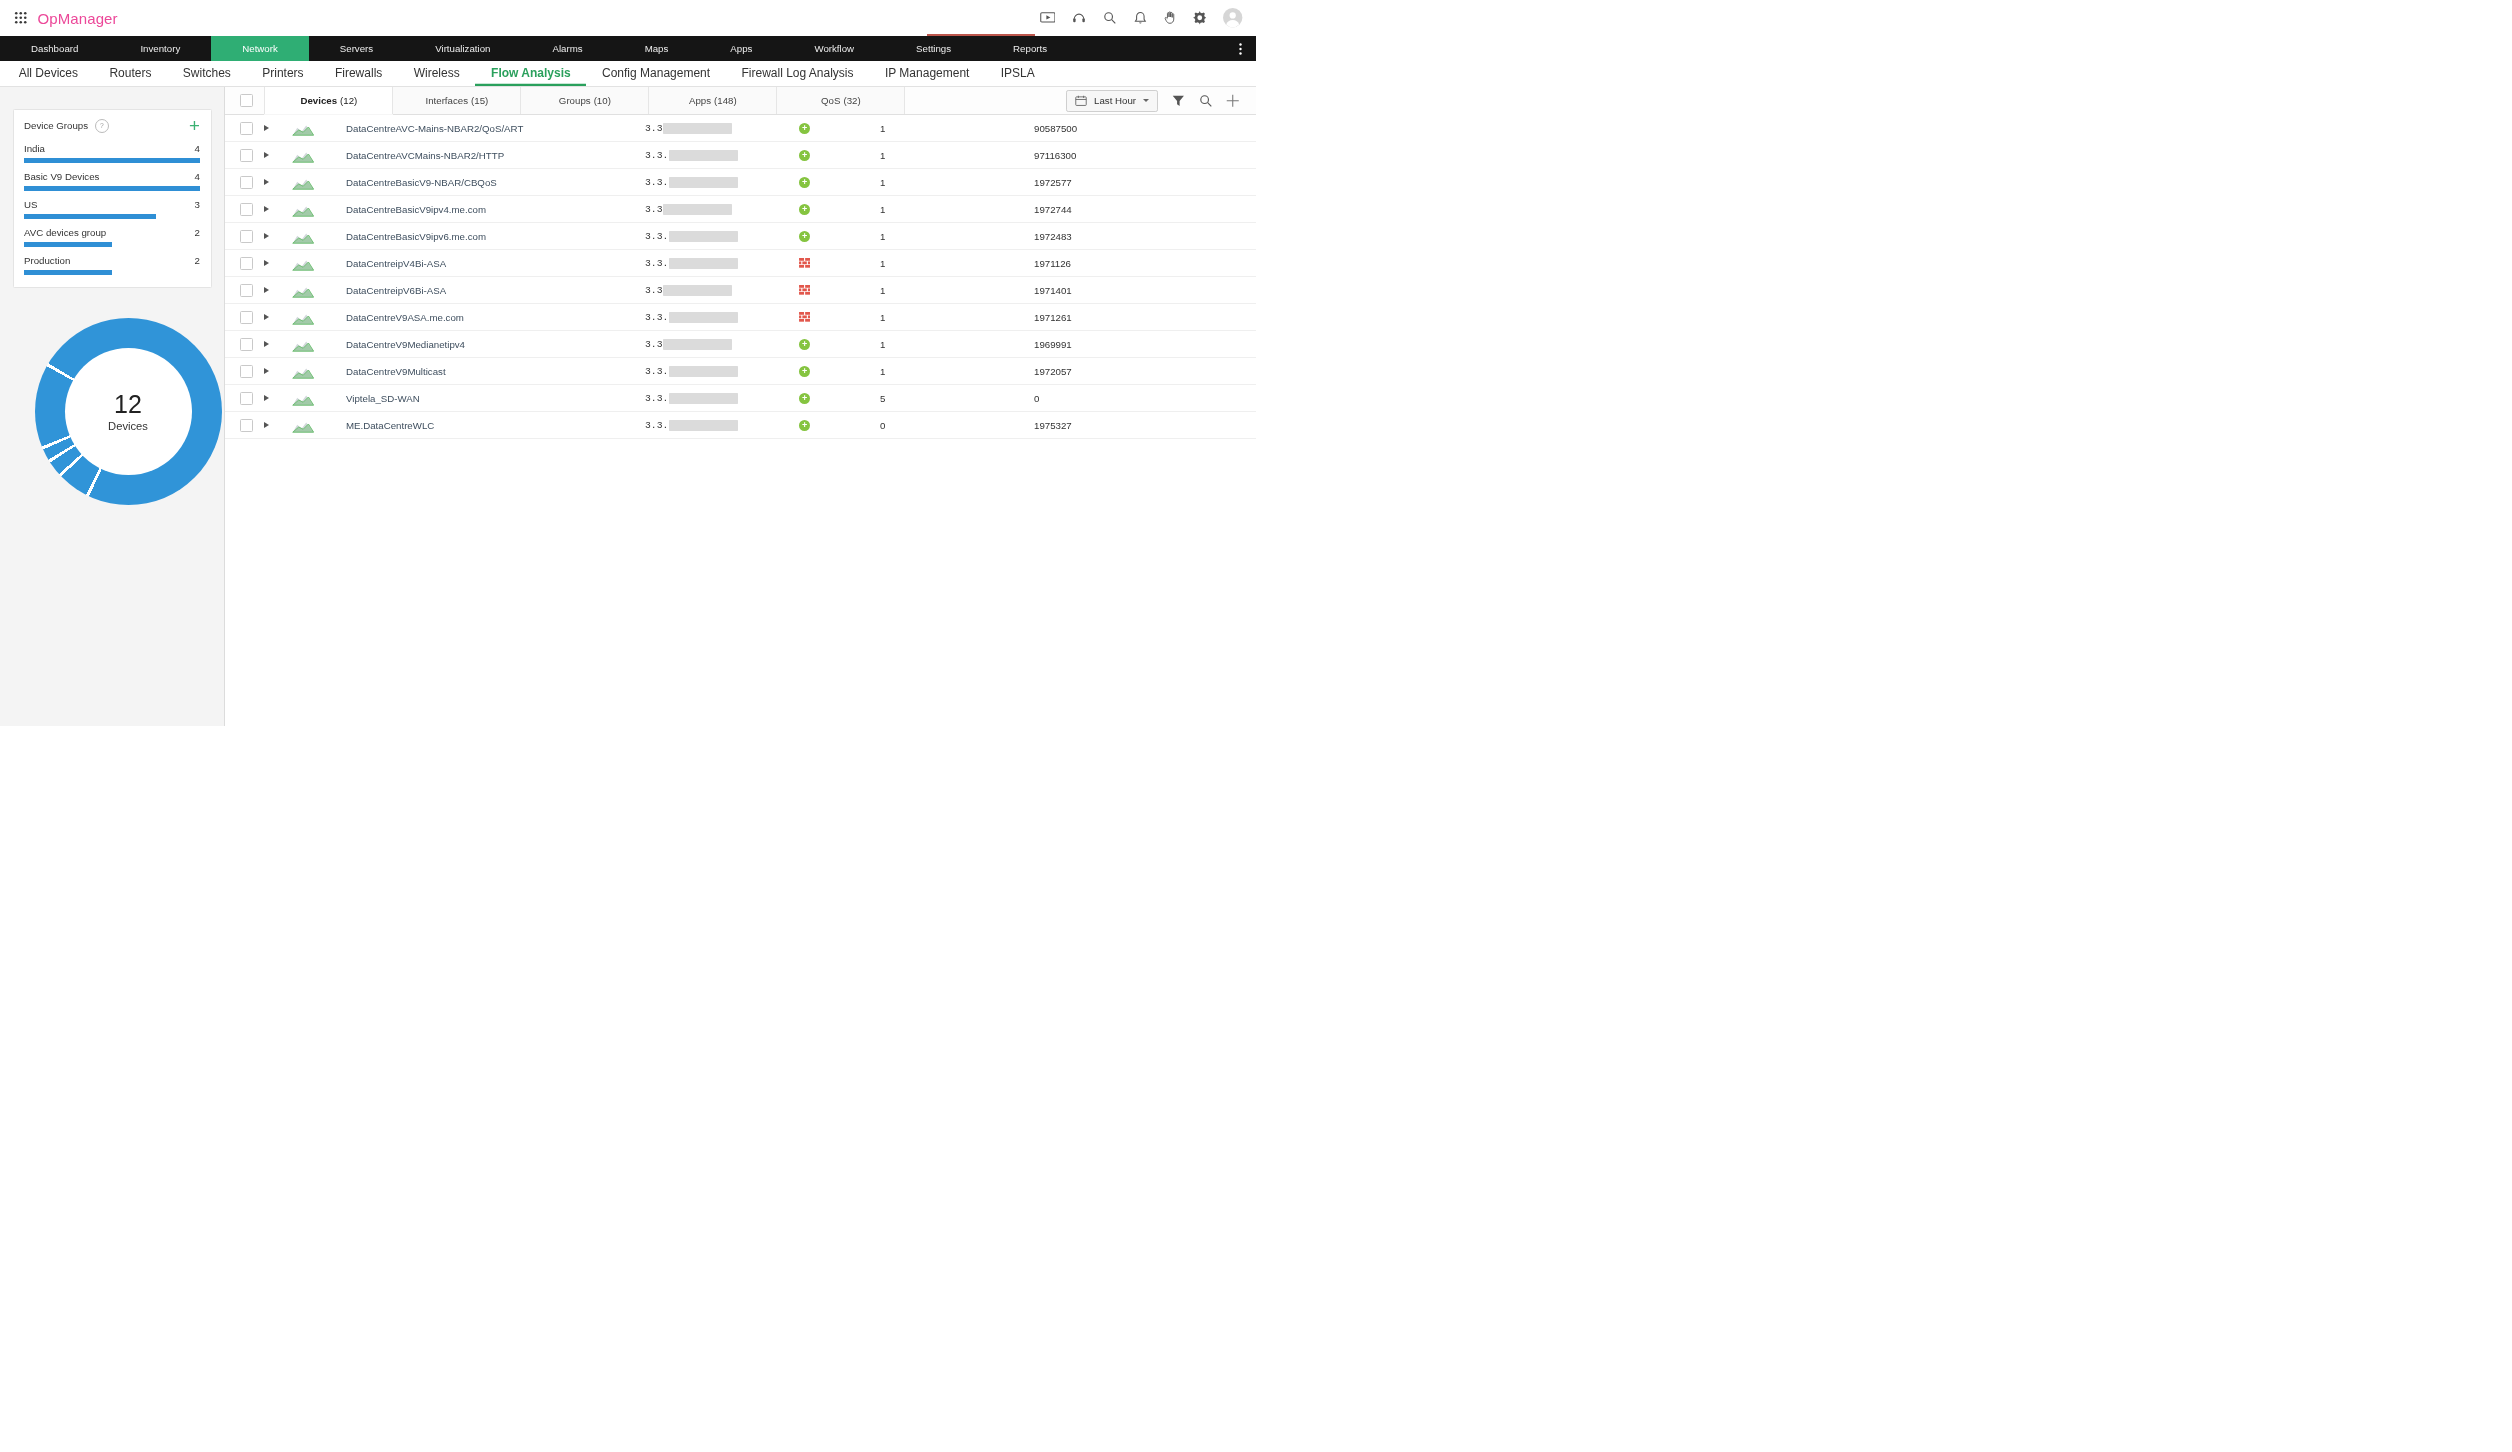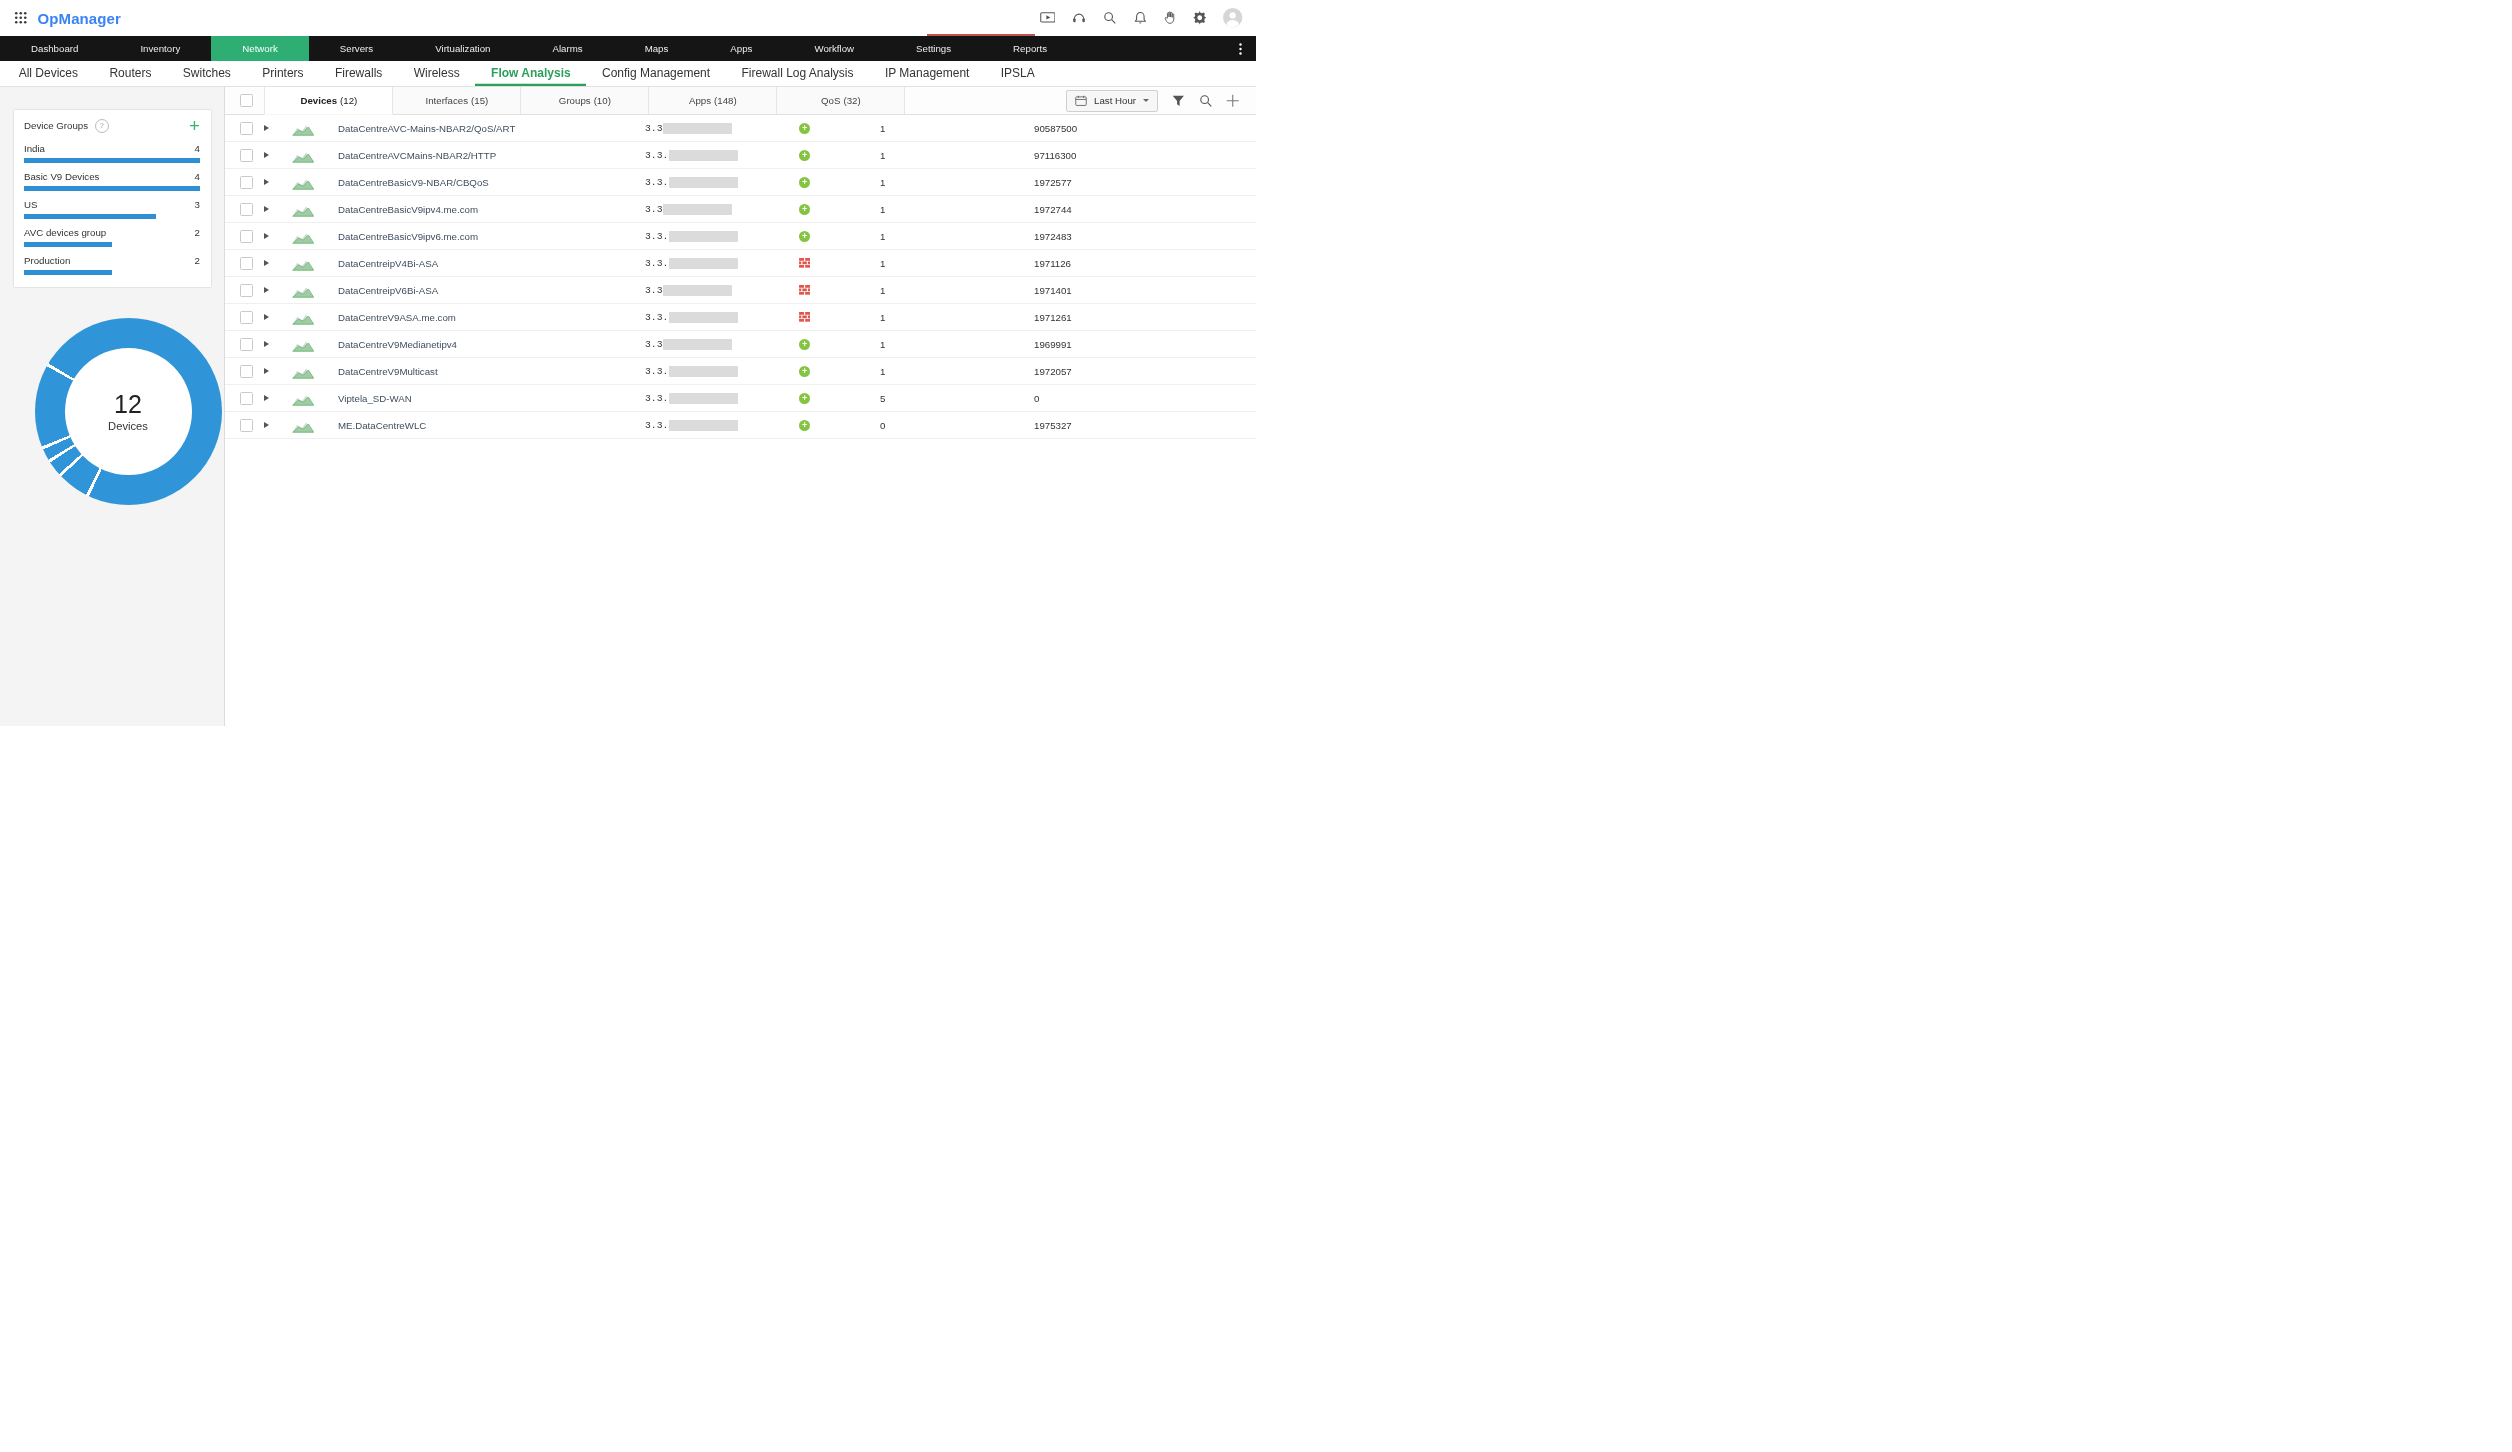--- a/index.html
+++ b/index.html
@@ -2,21 +2,21 @@
 <html style="font-size:12px"><head>
 <meta charset="utf-8">
 <style>
   html,body{margin:0;padding:0;background:#fff;}
   .page{width:1256px;height:726px;overflow:hidden;font-family:"Liberation Sans",sans-serif;
         -webkit-font-smoothing:antialiased;display:flex;flex-direction:column;background:#fff;}
 
   
   .topbar{height:36px;background:#fff;display:flex;align-items:center;padding:0 13.5px;position:relative;flex:0 0 auto;}
   .topbar-left{display:flex;align-items:center;gap:10.5px;}
-  .app-title{font-size:15px;font-weight:700;color:#3b82f6;letter-spacing:0.1px;}
+  .app-title{font-size:15px;font-weight:400;color:#ec4899;letter-spacing:0.1px;}
   .topbar-right{margin-left:auto;display:flex;align-items:center;gap:17px;}
   .tb-icon{display:inline-flex;align-items:center;justify-content:center;cursor:pointer;}
   .red-underline{position:absolute;right:221px;bottom:0;width:108px;height:2.2px;background:#bc564c;}
 
   
   .mainnav{height:25.4px;background:#151515;display:flex;align-items:stretch;color:#ededed;font-size:9.7px;flex:0 0 auto;}
   .mainnav-item{padding:0 31px;line-height:25.4px;cursor:pointer;white-space:nowrap;}
   .mainnav-item.active{background:#2fae74;color:#fff;}
   .mainnav-more{margin-left:auto;width:31px;display:flex;align-items:center;justify-content:center;cursor:pointer;}
 
@@ -69,21 +69,21 @@
 
   
   .tbl{flex:1;overflow:hidden;}
   .grid{display:grid;grid-template-columns:34px 21px 58px 307px 154px 81px 154px 1fr;align-items:center;}
   .thead{height:29px;border-bottom:0.7px solid #e3e3e3;color:#4f4f4f;font-size:10px;}
   .trow{height:26px;border-bottom:0.7px solid #efefef;font-size:9.7px;color:#333;}
   .cell-cb{margin-left:15px;}
   .arrow{width:0;height:0;border-top:3.4px solid transparent;border-bottom:3.4px solid transparent;border-left:5.2px solid #555;
          margin-left:4.5px;cursor:pointer;}
   .spark{margin-left:12px;display:inline-flex;cursor:pointer;}
-  .rname{color:#3e4e5e;cursor:pointer;white-space:nowrap;overflow:hidden;text-overflow:ellipsis;padding-right:7.5px;}
+  .rname{color:#3e4e5e;cursor:pointer;white-space:nowrap;overflow:hidden;text-overflow:ellipsis;padding-right:7.5px;margin-left:8px;}
   .ipcell{display:flex;align-items:center;font-family:Liberation Mono, monospace;}
   .redact{width:69px;height:11.2px;background:#dbdbdb;border-radius:0.7px;display:inline-block;margin-left:0.7px;}
   .type-icon{width:11.2px;height:11.2px;display:inline-flex;align-items:center;justify-content:center;border-radius:50%;}
   .type-icon.t-router{background:#85c440;color:#fff;font-size:9px;font-weight:700;line-height:11.2px;}
   .type-icon.t-firewall{border-radius:0;}
 </style>
 </head>
 <body>
 
 <div class="page">

